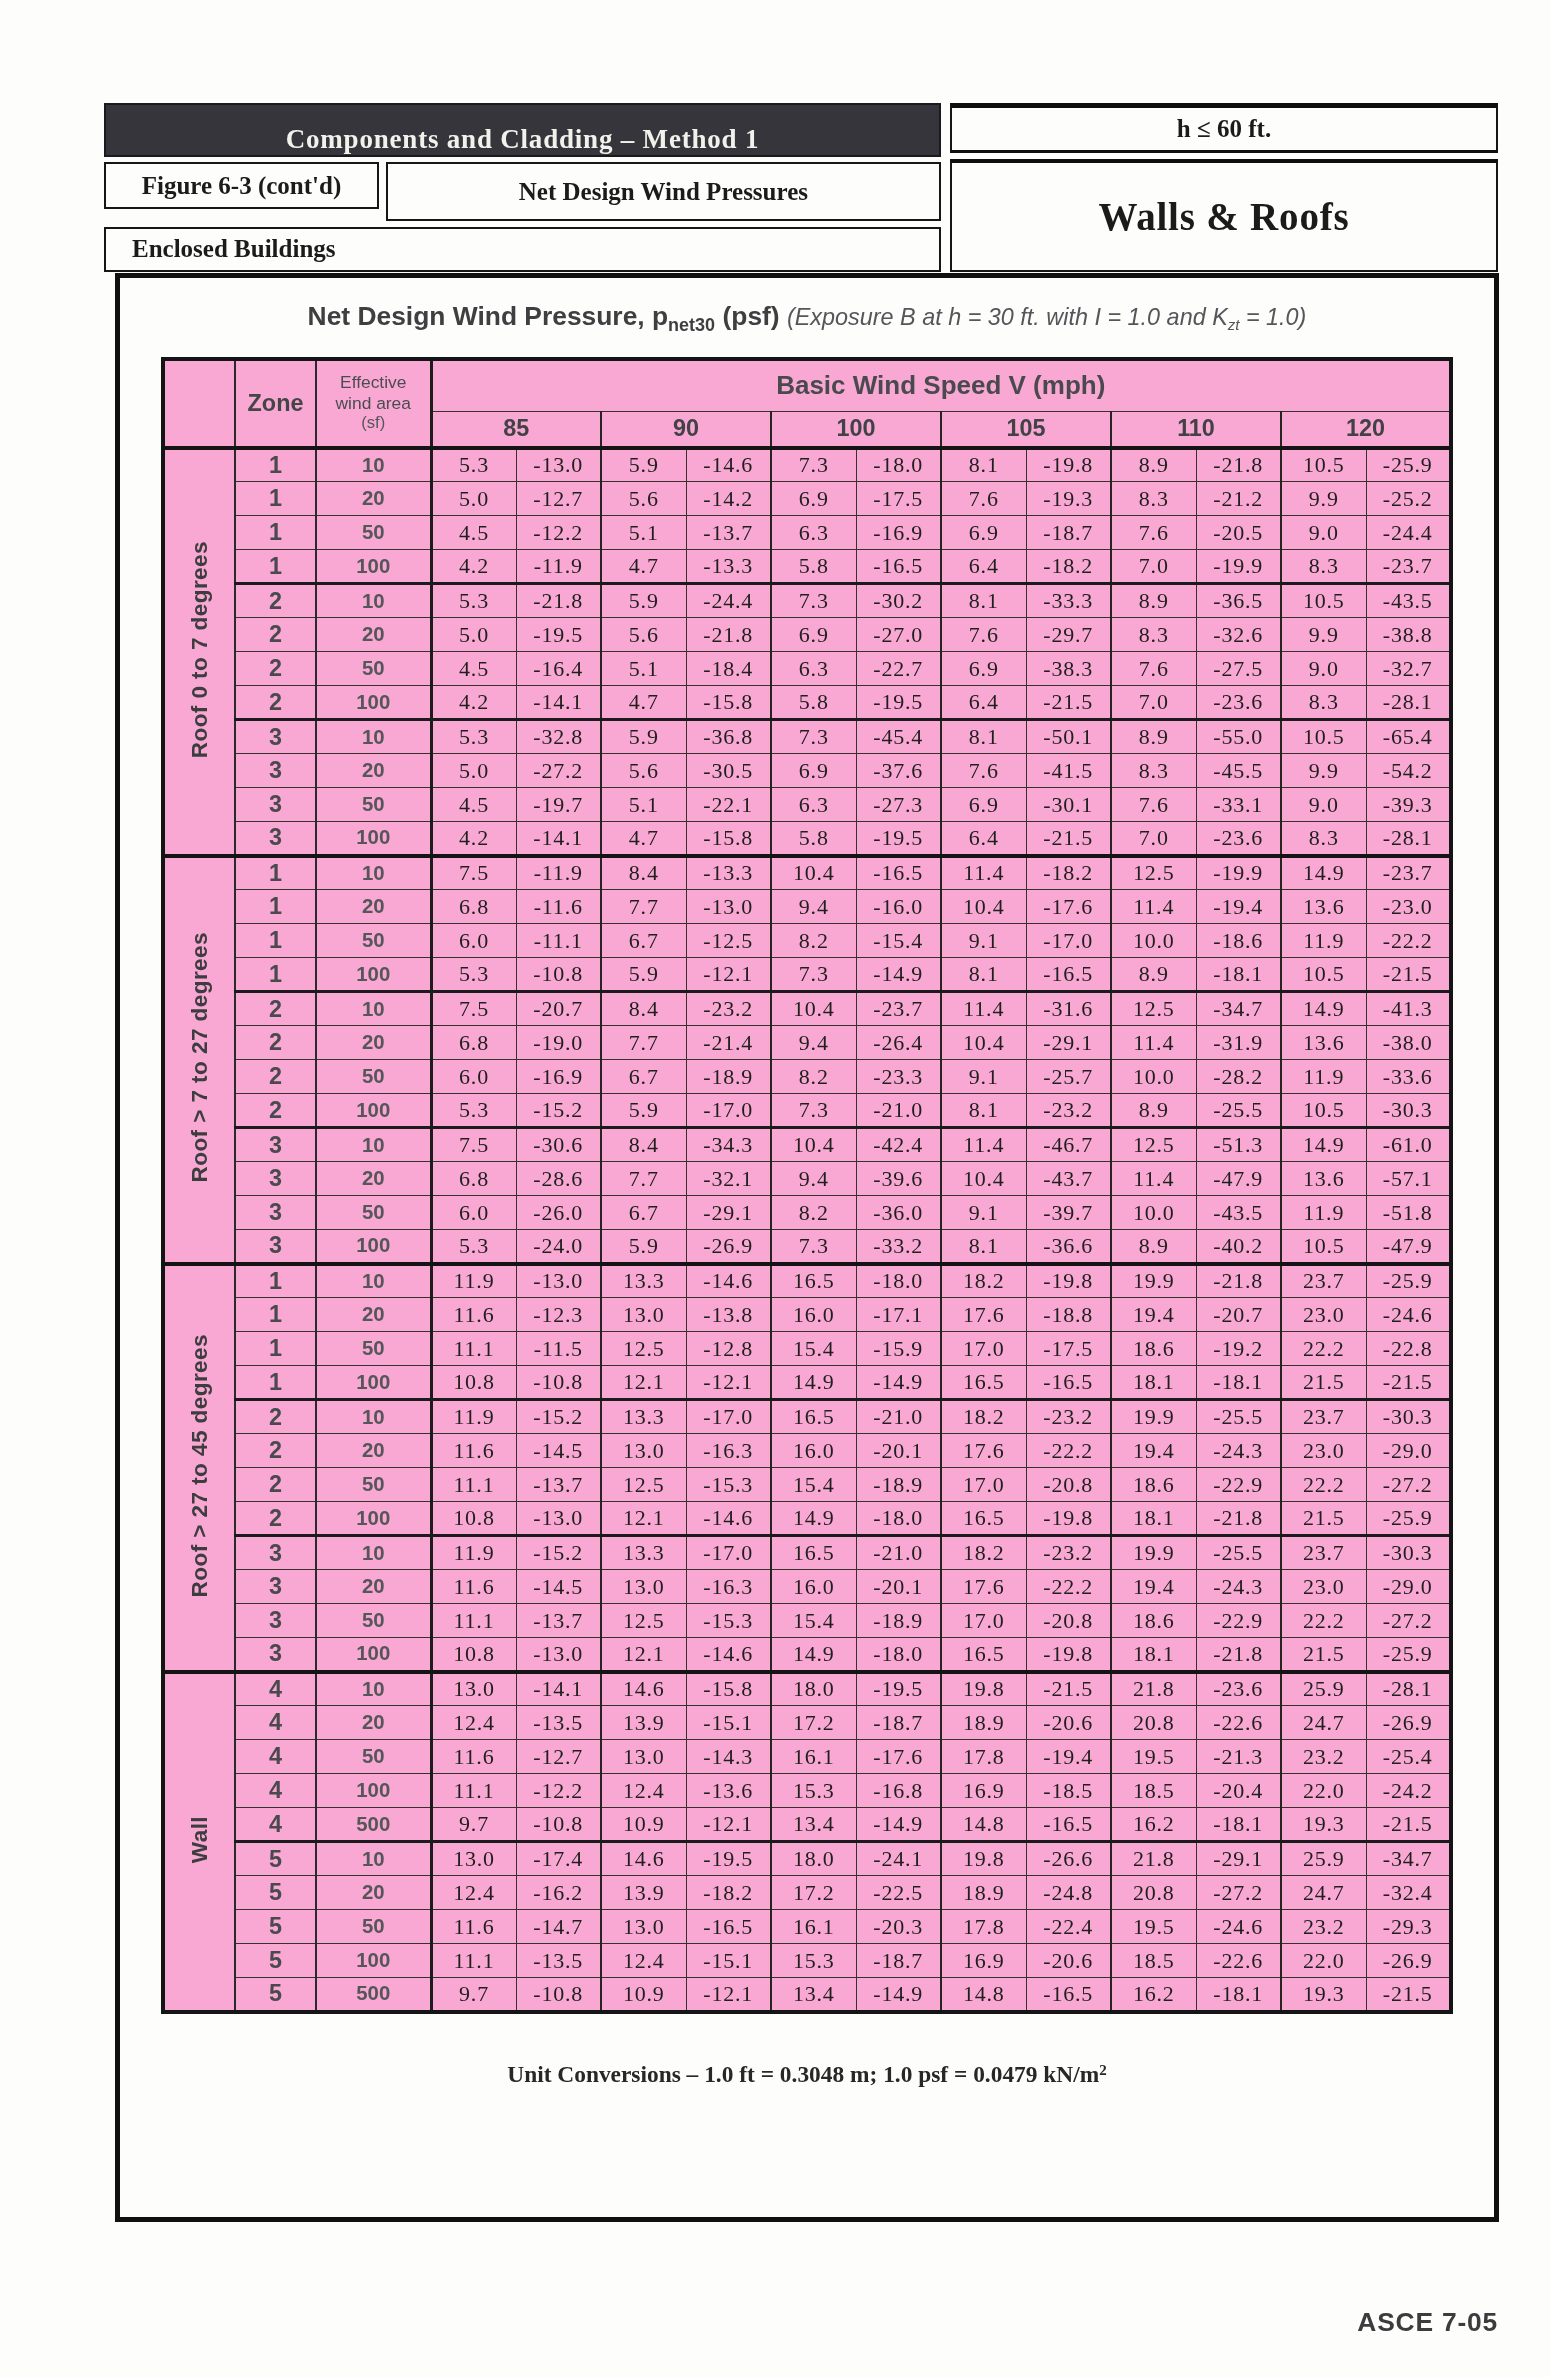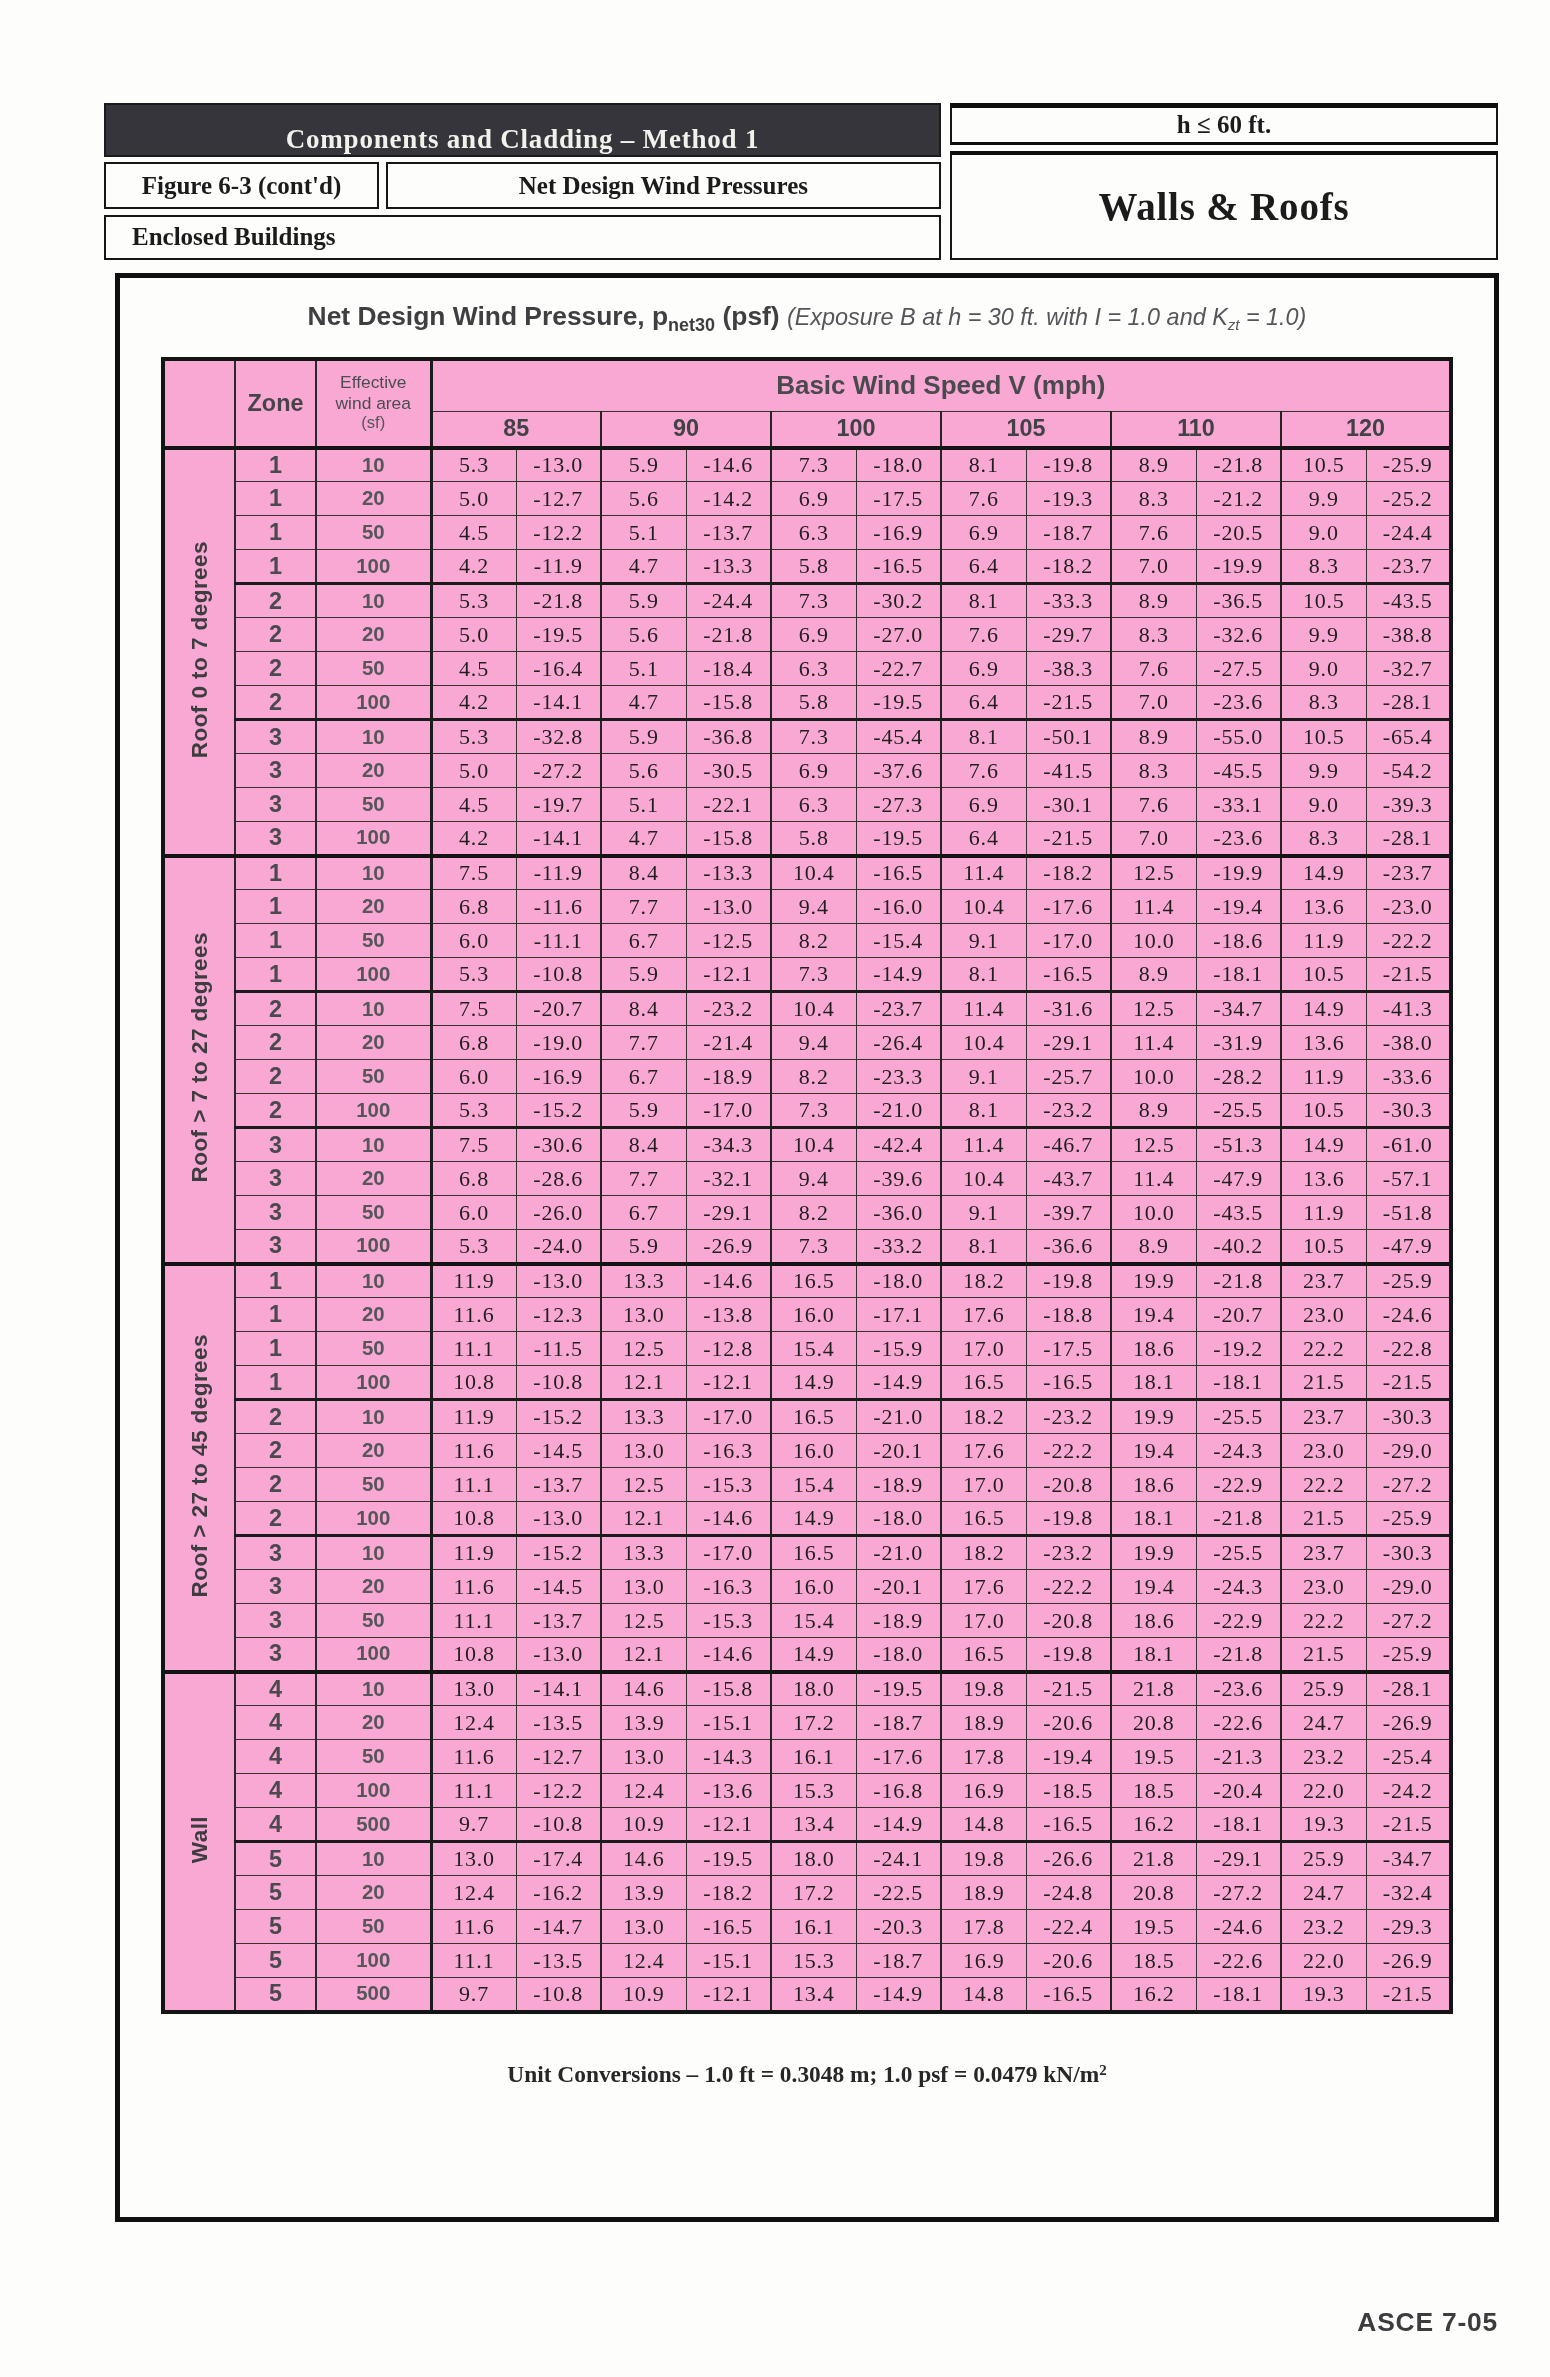--- a/index.html
+++ b/index.html
@@ -21,25 +21,25 @@
   }
   .hdr-darkbar span {
     color:#f2f2ec; font:bold 27px "Liberation Serif", serif; letter-spacing:0.8px;
   }
   .hdr-row2 { display:flex; margin-top:5.3px; gap:6.8px; }
   .hdr-box {
     background:#fdfdfc; border:2.3px solid #161616;
     display:flex; align-items:center; justify-content:center;
   }
   .fig-box   { width:275px; height:47px; }
-  .net-box   { flex:1; height:47px; }
+  .net-box   { flex:1; height:59px; }
   .enclosed-box { margin-top:5.3px; height:45px; justify-content:flex-start; padding-left:26px; }
   .hdr-box span { font:bold 25px "Liberation Serif", serif; color:#1b1b1b; }
   .hdr-right { display:flex; flex-direction:column; }
-  .height-box { height:42px; border-top:5.3px solid #0e0e0e; border-bottom:3.8px solid #0e0e0e; }
+  .height-box { height:50px; border-top:5.3px solid #0e0e0e; border-bottom:3.8px solid #0e0e0e; }
   .walls-box  { margin-top:6px; flex:1; border-top:4.5px solid #0e0e0e;justify-content:center; }
   .walls-box span { font:bold 39px "Liberation Serif", serif; letter-spacing:0.8px; }
 
   
   .main-box {
     position:absolute; left:115px; top:273px; width:1384px; height:1949px;
     border:5.3px solid #101010; background:#fdfdfc;
   }
   .table-title { margin-top:22.6px; text-align:center; white-space:nowrap; }
   .tt-main { font:bold 26.4px "Liberation Sans", sans-serif; color:#3f3f42; }

